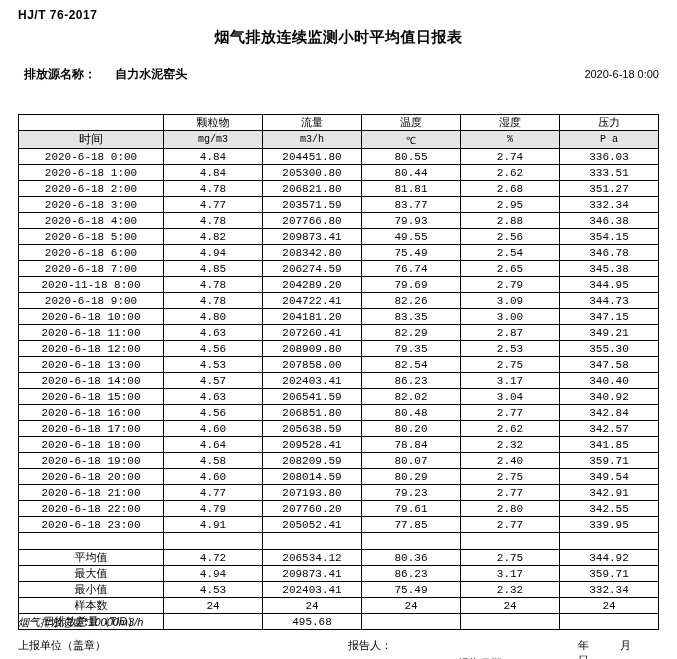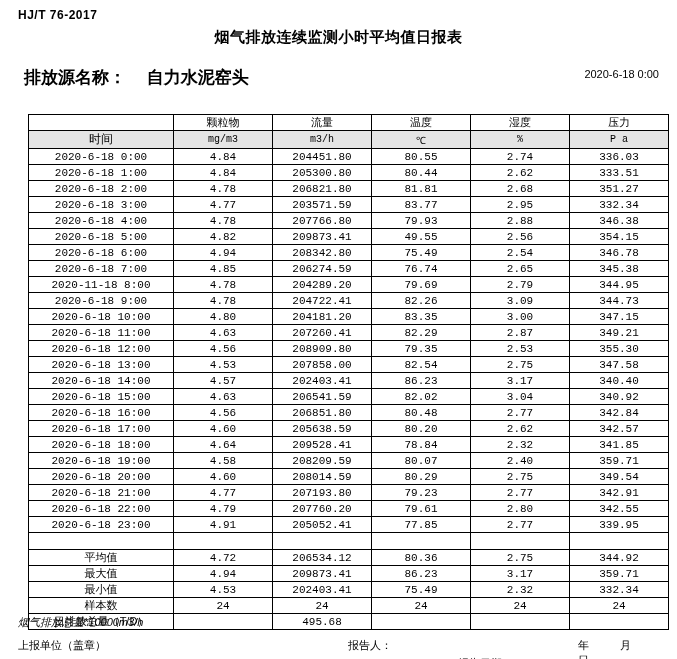--- a/index.html
+++ b/index.html
@@ -35,37 +35,37 @@
     width: 677px;
     text-align: center;
     font-size: 15px;
     font-weight: bold;
     letter-spacing: 0.5px;
   }
   .src-row {
     position: absolute;
     left: 24px;
     top: 66px;
-    font-size: 17px;
+    font-size: 12px;
     font-weight: bold;
   }
   .src-row .src-value {
     display: inline-block;
     margin-left: 16px;
     font-weight: bold;
   }
   .datetime {
     position: absolute;
     right: 18px;
     top: 68px;
     font-size: 11px;
   }
   table.main {
     position: absolute;
-    left: 28px;
+    left: 18px;
     top: 114px;
     width: 641px;
     border-collapse: collapse;
     table-layout: fixed;
     padding-left: 32px;
   }
   table.main td {
     border: 1px solid #000000;
     height: 15px;
     font-size: 11px;

